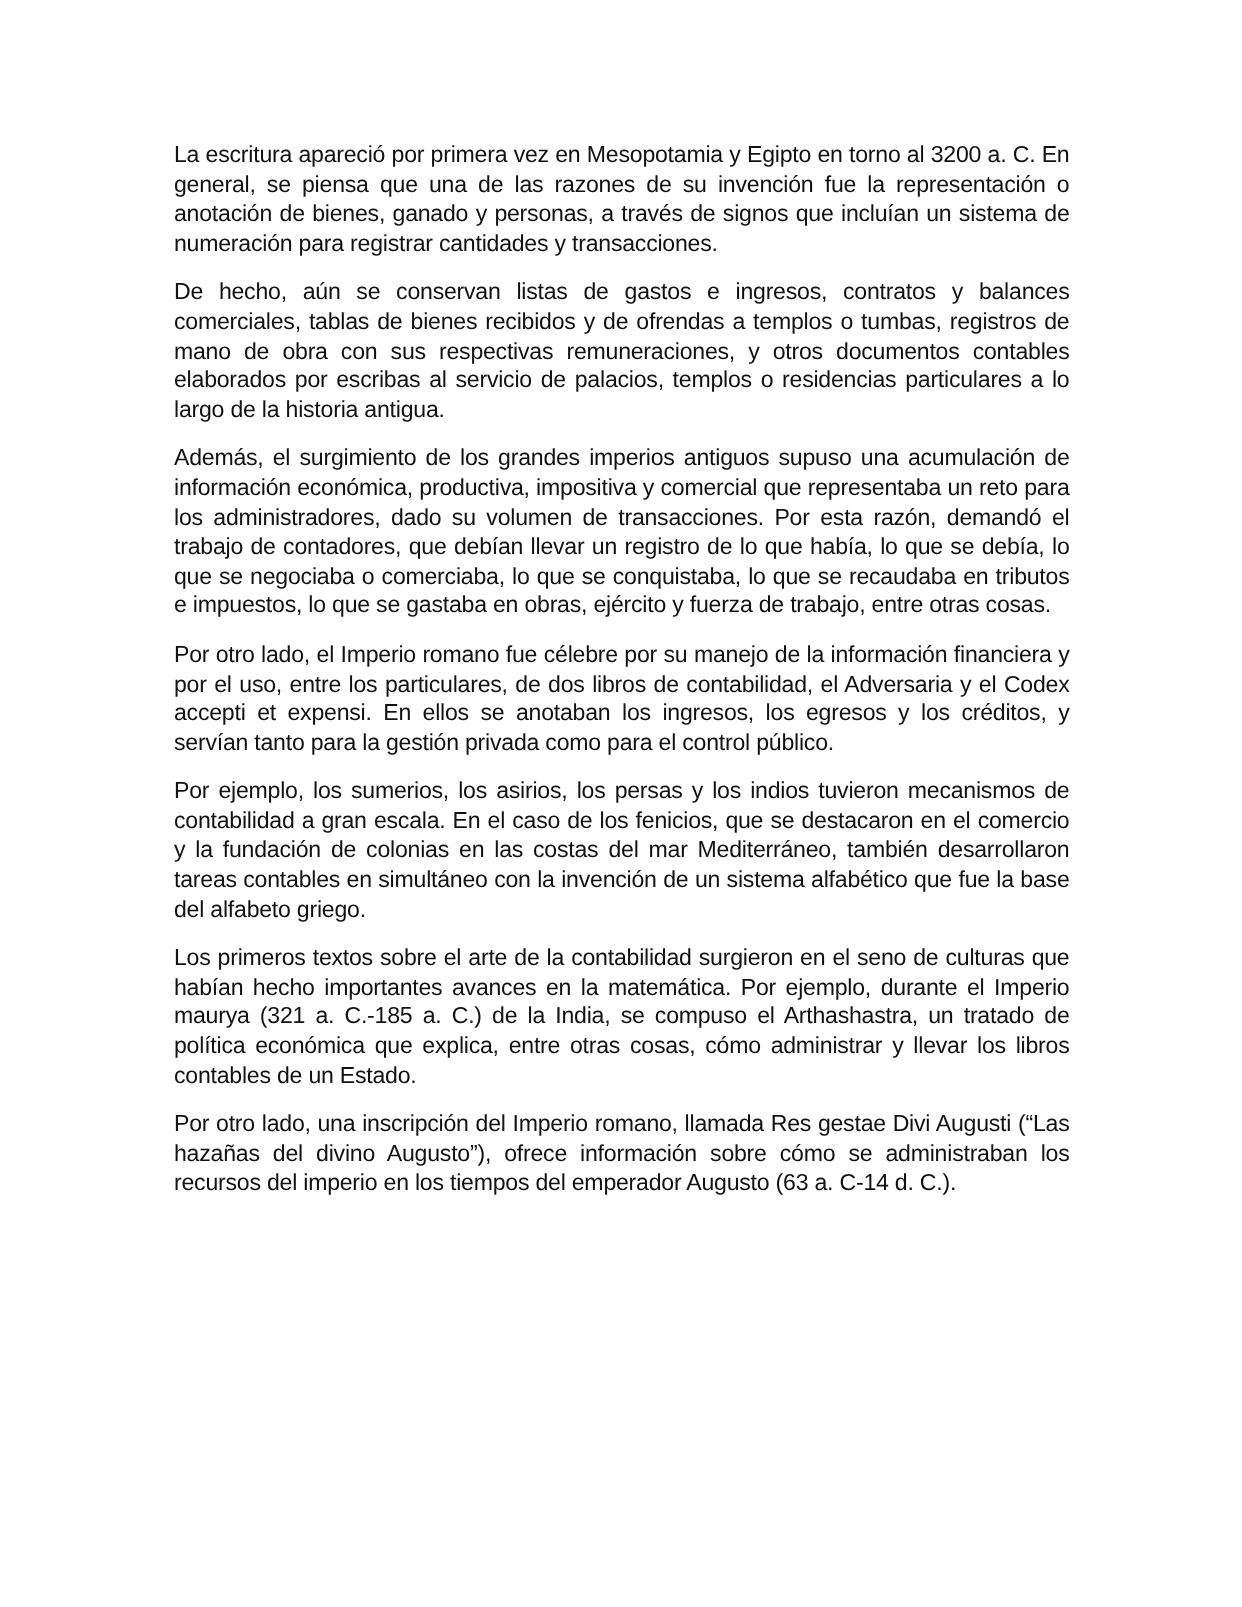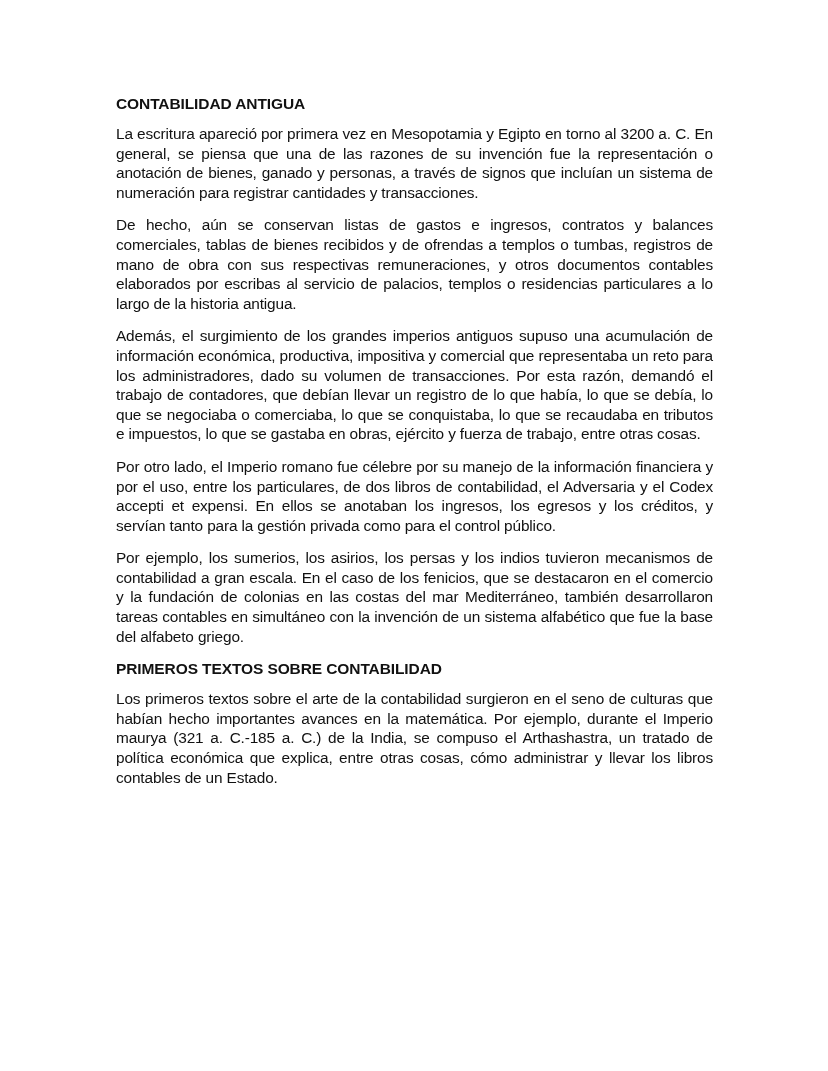--- a/index.html
+++ b/index.html
@@ -37,22 +37,21 @@
     }
     h2.second {
       margin-top: 12px;
       margin-bottom: 10px;
     }
   </style>
 </head>
 <body>
 
 <div class="page">
-  <h2>CONTABILIDAD ANTIGUA</h2>
   <p>La escritura apareció por primera vez en Mesopotamia y Egipto en torno al 3200 a. C. En general, se piensa que una de las razones de su invención fue la representación o anotación de bienes, ganado y personas, a través de signos que incluían un sistema de numeración para registrar cantidades y transacciones.</p>
   <p>De hecho, aún se conservan listas de gastos e ingresos, contratos y balances comerciales, tablas de bienes recibidos y de ofrendas a templos o tumbas, registros de mano de obra con sus respectivas remuneraciones, y otros documentos contables elaborados por escribas al servicio de palacios, templos o residencias particulares a lo largo de la historia antigua.</p>
   <p>Además, el surgimiento de los grandes imperios antiguos supuso una acumulación de información económica, productiva, impositiva y comercial que representaba un reto para los administradores, dado su volumen de transacciones. Por esta razón, demandó el trabajo de contadores, que debían llevar un registro de lo que había, lo que se debía, lo que se negociaba o comerciaba, lo que se conquistaba, lo que se recaudaba en tributos e impuestos, lo que se gastaba en obras, ejército y fuerza de trabajo, entre otras cosas.</p>
   <p>Por otro lado, el Imperio romano fue célebre por su manejo de la información financiera y por el uso, entre los particulares, de dos libros de contabilidad, el Adversaria y el Codex accepti et expensi. En ellos se anotaban los ingresos, los egresos y los créditos, y servían tanto para la gestión privada como para el control público.</p>
   <p>Por ejemplo, los sumerios, los asirios, los persas y los indios tuvieron mecanismos de contabilidad a gran escala. En el caso de los fenicios, que se destacaron en el comercio y la fundación de colonias en las costas del mar Mediterráneo, también desarrollaron tareas contables en simultáneo con la invención de un sistema alfabético que fue la base del alfabeto griego.</p>
 
-  <h2 class="second">PRIMEROS TEXTOS SOBRE CONTABILIDAD</h2>
   <p>Los primeros textos sobre el arte de la contabilidad surgieron en el seno de culturas que habían hecho importantes avances en la matemática. Por ejemplo, durante el Imperio maurya (321 a. C.-185 a. C.) de la India, se compuso el Arthashastra, un tratado de política económica que explica, entre otras cosas, cómo administrar y llevar los libros contables de un Estado.</p>
+  <p>Por otro lado, una inscripción del Imperio romano, llamada Res gestae Divi Augusti (“Las hazañas del divino Augusto”), ofrece información sobre cómo se administraban los recursos del imperio en los tiempos del emperador Augusto (63 a. C-14 d. C.).</p>
 </div>
 
 </body></html>

